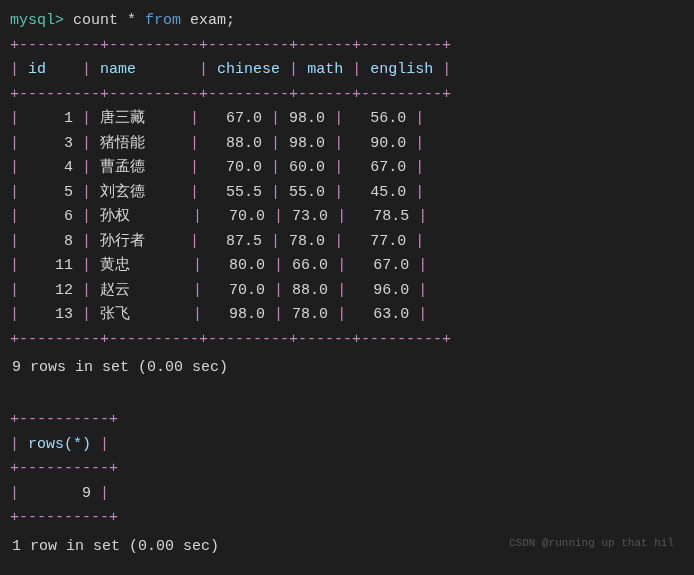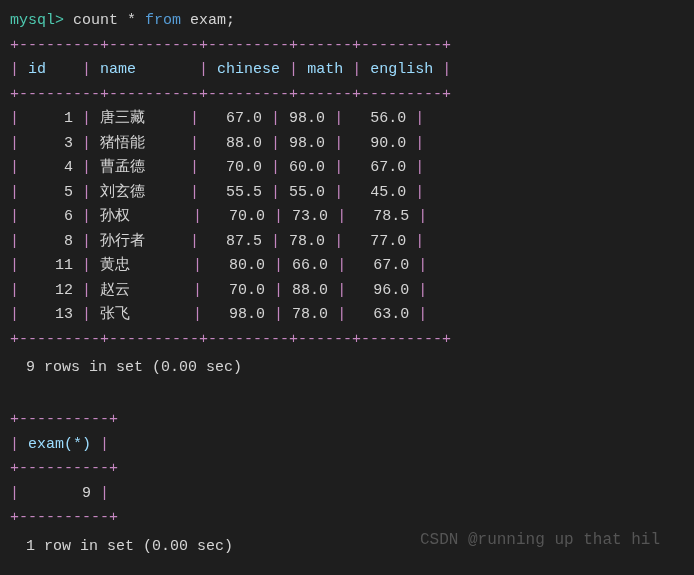--- a/index.html
+++ b/index.html
@@ -17,29 +17,29 @@
       white-space: pre;
       line-height: 1.5;
     }
     .hline {
       color: #c586c0;
       white-space: pre;
       line-height: 1.5;
     }
     .result-info {
       color: #d4d4d4;
-      margin: 4px 16px;
+      margin: 4px 2px;
       line-height: 1.7;
     }
     .watermark {
       position: absolute;
       bottom: 10px;
-      right: 24px;
+      right: 10px;
       color: #555;
-      font-size: 16px;
+      font-size: 11px;
     }
     .container {
       position: relative;
     }
   </style>
 </head>
 <body>
 
 <div class="container">
 
@@ -63,21 +63,21 @@
 
   <div class="hline">+---------+----------+---------+------+---------+</div>
 
   <div class="line result-info">9 rows in set (0.00 sec)</div>
 
   <div class="line">&nbsp;</div>
 
 
   <div class="hline">+----------+</div>
 
-  <div class="line"><span style="color:#c586c0;">|</span><span style="color:#9cdcfe;"> exam(*) </span><span style="color:#c586c0;">|</span></div>
+  <div class="line"><span style="color:#c586c0;">|</span><span style="color:#9cdcfe;"> rows(*) </span><span style="color:#c586c0;">|</span></div>
 
   <div class="hline">+----------+</div>
 
   <div class="line"><span style="color:#c586c0;">|</span><span style="color:#d4d4d4;display:inline-block;width:8ch;text-align:right;">       9</span><span style="color:#d4d4d4;"> </span><span style="color:#c586c0;">|</span></div>
 
   <div class="hline">+----------+</div>
 
   <div class="line result-info">1 row in set (0.00 sec)</div>
 
   <div class="watermark">CSDN @running up that hil</div>

